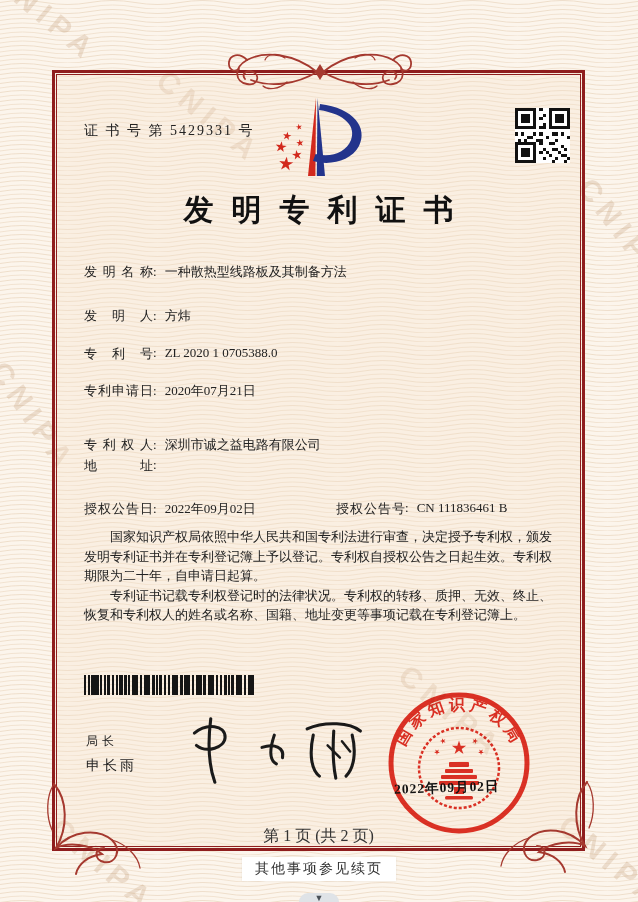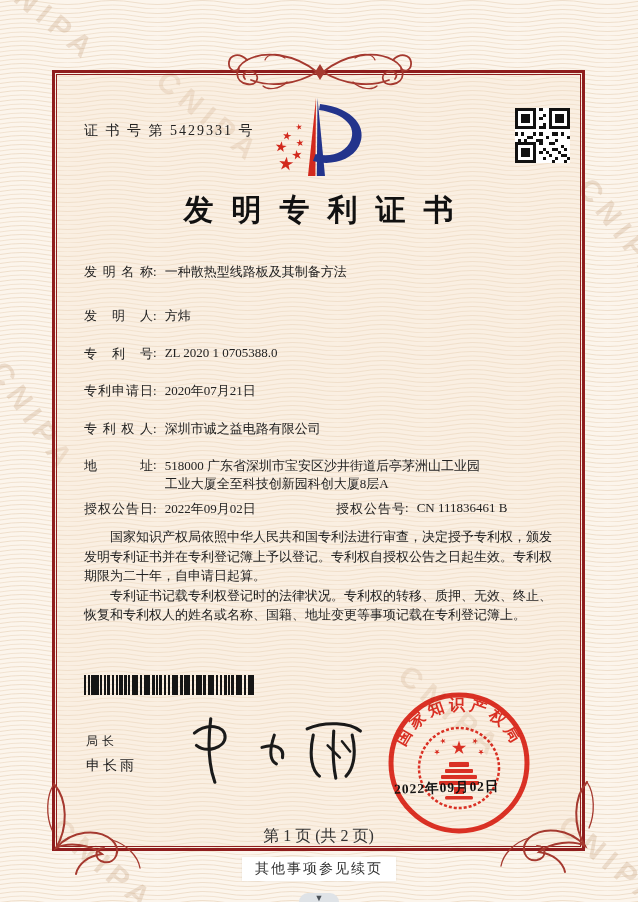--- a/index.html
+++ b/index.html
@@ -172,25 +172,25 @@
   </div>
   <div class="frow" style="top:263px">
     <span class="lbl">发明名称</span><span class="cl">:</span><span class="val">一种散热型线路板及其制备方法</span>
   </div>
   <div class="frow" style="top:345px">
     <span class="lbl">专利号</span><span class="cl">:</span><span class="val">ZL 2020 1 0705388.0</span>
   </div>
   <div class="frow" style="top:382px">
     <span class="lbl">专利申请日</span><span class="cl">:</span><span class="val">2020年07月21日</span>
   </div>
-  <div class="frow" style="top:420px">
+  <div class="frow" style="top:436px">
     <span class="lbl">专利权人</span><span class="cl">:</span><span class="val">深圳市诚之益电路有限公司</span>
   </div>
   <div class="frow" style="top:457px">
-    <span class="lbl">地址</span><span class="cl">:</span><span class="val-block"><div>518000 广东省深圳市宝安区沙井街道后亭茅洲山工业园</div><div>工业大厦全至科技创新园科创大厦8层A</div></span>
+    <span class="lbl">地址</span><span class="cl">:</span>
   </div>
   <div class="frow" style="top:500px;position:absolute;">
     <span>
       <span class="lbl">授权公告日</span><span class="cl">:</span><span class="val">2022年09月02日</span>
     </span>
     <span class="grant2">
       <span class="lbl">授权公告号</span><span class="cl">:</span><span class="val">CN 111836461 B</span>
     </span>
   </div>
 

